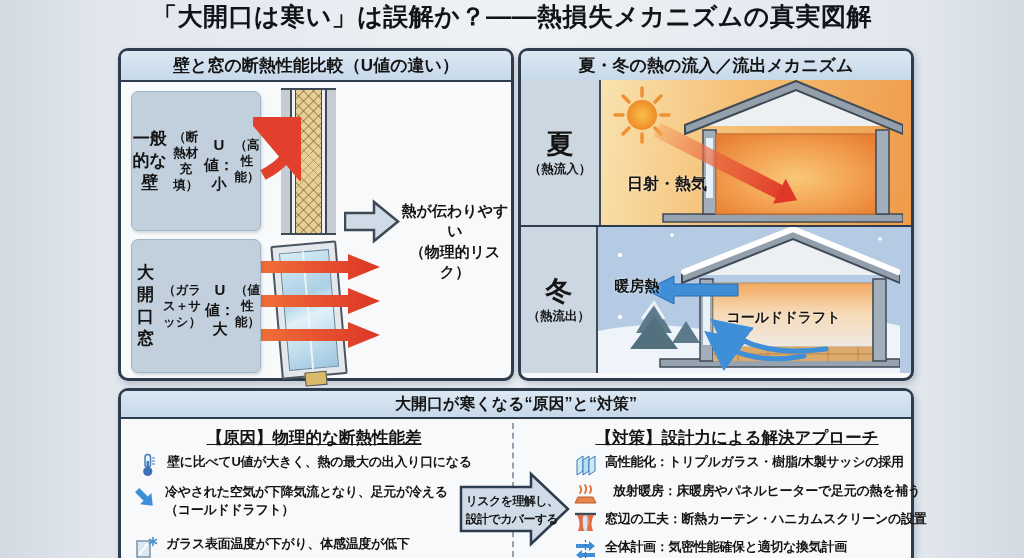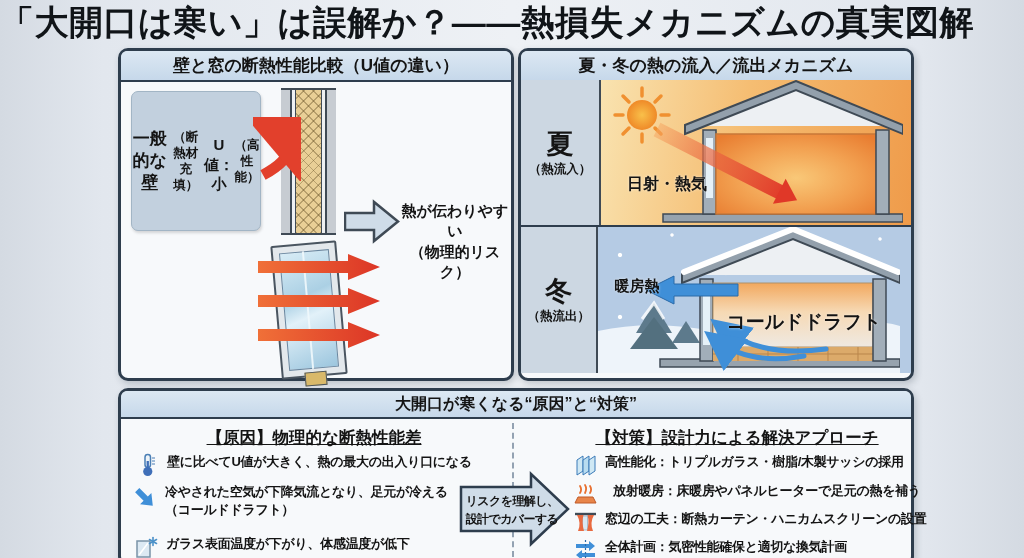--- a/index.html
+++ b/index.html
@@ -1,20 +1,20 @@
 <!DOCTYPE html>
 <html><head>
 <meta charset="utf-8">
 <style>
   html,body{margin:0;padding:0;}
   #root{position:relative;width:1024px;height:558px;overflow:hidden;
     background:linear-gradient(90deg,#d4dae2 0,#e2e7ee 10%,#eef1f5 50%,#e2e7ee 90%,#d4dae2 100%);
     font-family:"Liberation Sans","DejaVu Sans",sans-serif;color:#141414;font-weight:700;}
   .abs{position:absolute;}
-  .title{left:0;top:8;width:1024px;text-align:left;font-size:34px;letter-spacing:.5px;color:#101418;}
+  .title{left:0;top:8;width:1024px;text-align:center;font-size:25px;letter-spacing:.5px;color:#101418;}
   .panel{background:#f7f9fb;border:3px solid #2e3d4d;border-radius:10px;box-shadow:2px 3px 7px rgba(30,45,60,.22);}
   .phead{position:absolute;left:0;top:0;right:0;height:29px;background:linear-gradient(180deg,#dcE8f3,#c6d8ea);
     border-bottom:2.5px solid #2e3d4d;border-radius:6px 6px 0 0;display:flex;align-items:center;justify-content:center;
     font-size:17px;}
   .lbox{background:#c2d0de;border:1.5px solid #a2b5c5;border-radius:7px;box-shadow:1px 2px 3px rgba(0,0,0,.15);
     display:flex;flex-direction:row;align-items:center;justify-content:center;text-align:center;line-height:1.3;}
   .lbox .big{font-size:17px;} .lbox .small{font-size:12.5px;} .lbox .mid{font-size:15px;margin-top:7px;}
   .note{font-size:15px;text-align:center;line-height:1.35;}
   
   .wall{background:linear-gradient(to right,
@@ -111,20 +111,26 @@
         </defs>
       <polygon points="0,7 90,7 90,0 122,13 90,26 90,19 0,19" fill="url(#rg)"></polygon>
     </svg>
     <svg class="abs" style="left:137px;top:237px;" width="122" height="26" viewBox="0 0 122 26">
       <polygon points="0,7 90,7 90,0 122,13 90,26 90,19 0,19" fill="url(#rg)"></polygon>
     </svg>
     <svg class="abs" style="left:137px;top:271px;" width="122" height="26" viewBox="0 0 122 26">
       <polygon points="0,7 90,7 90,0 122,13 90,26 90,19 0,19" fill="url(#rg)"></polygon>
     </svg>
 
+    <div class="abs lbox" style="left:10px;top:188px;width:128px;height:132px;">
+      <div class="big">大開口窓</div>
+      <div class="small">（ガラス＋サッシ）</div>
+      <div class="mid">U値：大</div>
+      <div class="small">（値性能）</div>
+    </div>
   </div>
 
   <div class="abs panel" style="left:518px;top:48px;width:390px;height:327px;">
     <div class="phead">夏・冬の熱の流入／流出メカニズム</div>
 
     <div class="abs" style="left:0;top:29px;right:0;bottom:0;">
 
       <div class="row" style="border-bottom:2.5px solid #2e3d4d;">
         <div class="season">
           <div class="s1">夏</div>
@@ -203,21 +209,21 @@
             <rect x="115" y="120" width="160" height="14" fill="#dcaa6a"></rect>
             <path d="M115,127 H275 M140,120 V134 M170,120 V134 M200,120 V134 M230,120 V134 M260,120 V134" stroke="#b9854a" stroke-width="1"></path>
             <rect x="275" y="52" width="13" height="82" fill="#a2aeb9" stroke="#3f4a55" stroke-width="1.5"></rect>
             <polygon points="48,63 76,49 76,57 140,57 140,69 76,69 76,77" fill="#3f8fd8" stroke="#2a6aa8" stroke-width="1"></polygon>
             <g fill="none" stroke="#3f8fd8" stroke-width="5" stroke-linecap="round">
               <path d="M228,122 Q162,131 124,101" marker-end="url(#bh)"></path>
               <path d="M206,129 Q152,139 118,113" marker-end="url(#bh)"></path>
             </g>
           </svg>
           <div class="abs scenelabel" style="left:16px;top:50px;font-size:15px;">暖房熱</div>
-          <div class="abs scenelabel" style="left:128px;top:82px;font-size:19px;text-align:center;">コールドドラフト</div>
+          <div class="abs scenelabel" style="left:128px;top:82px;font-size:14px;text-align:center;">コールドドラフト</div>
         </div>
       </div>
     </div>
   </div>
 
   <div class="abs panel" style="left:118px;top:388px;width:790px;height:172px;">
     <div class="phead" style="height:26px;font-size:16px;">大開口が寒くなる“原因”と“対策”</div>
 
     <div class="abs dash" style="left:391px;top:32px;height:134px;"></div>
 

